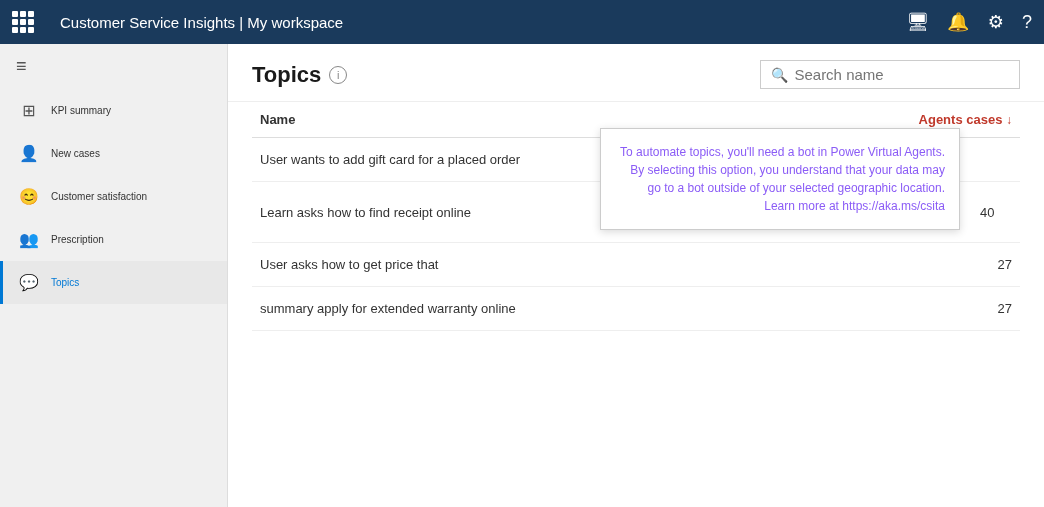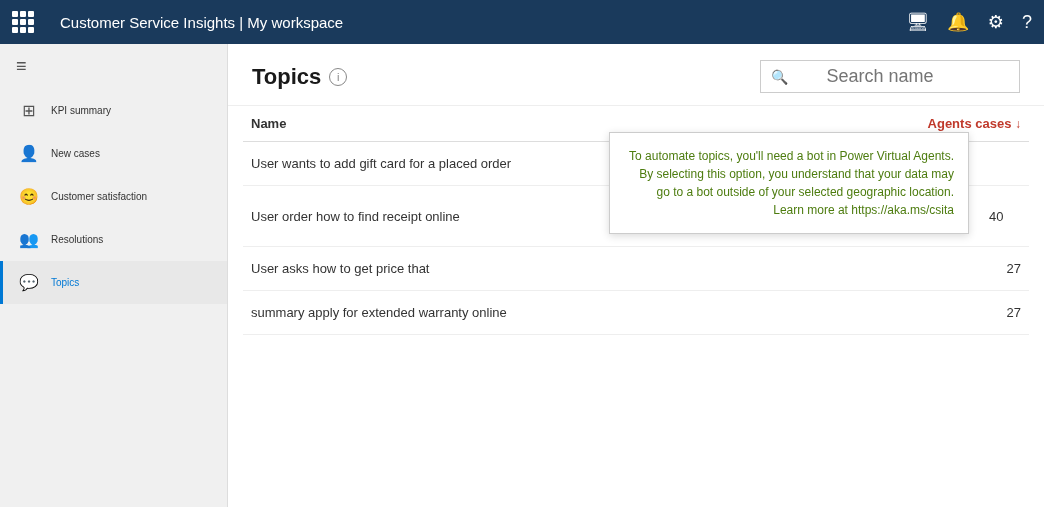--- a/index.html
+++ b/index.html
@@ -97,24 +97,24 @@
       border: 1px solid #888; color: #888;
       display: flex; align-items: center; justify-content: center;
       font-size: 11px; cursor: pointer;
     }
     .search-box {
       display: flex; align-items: center;
       border: 1px solid #ccc; padding: 5px 10px;
       background: white; width: 260px; gap: 6px;
     }
     .search-icon { color: #888; font-size: 14px; }
-    .search-input { border: none; outline: none; font-size: 18px; color: #666; width: 100%; margin-left: 32px; }
-
-    
-    .table-container { flex: 1; overflow-y: auto; padding: 0 15px; }
+    .search-input { border: none; outline: none; font-size: 15px; color: #666; width: 100%; }
+
+    
+    .table-container { flex: 1; overflow-y: auto; padding: 0 24px; }
     .data-table { width: 100%; border-collapse: collapse; }
     .data-table th {
       text-align: left; padding: 10px 8px;
       font-size: 13px; font-weight: 600; color: #333;
       border-bottom: 1px solid #ddd;
     }
     .data-table th.right { text-align: right; color: #c0392b; }
     .data-table td {
       padding: 14px 8px;
       font-size: 13px; color: #333;
@@ -143,21 +143,21 @@
     .tooltip-box {
       position: absolute;
       right: 60px;
       top: -10px;
       width: 360px;
       background: white;
       border: 1px solid #ccc;
       box-shadow: 0 2px 8px rgba(0,0,0,0.15);
       padding: 14px;
       font-size: 12px;
-      color: #4d7c0f;
+      color: #8b5cf6;
       line-height: 1.5;
       z-index: 100;
     }
   </style>
 </head>
 <body>
 
 <div class="app-container">
 
   <div class="top-bar">
@@ -195,21 +195,21 @@
       <div class="sidebar-item">
         <span class="sidebar-icon">👤</span>
         <span class="sidebar-label">New cases</span>
       </div>
       <div class="sidebar-item">
         <span class="sidebar-icon">😊</span>
         <span class="sidebar-label">Customer satisfaction</span>
       </div>
       <div class="sidebar-item">
         <span class="sidebar-icon">👥</span>
-        <span class="sidebar-label">Resolutions</span>
+        <span class="sidebar-label">Prescription</span>
       </div>
       <div class="sidebar-item active">
         <span class="sidebar-icon">💬</span>
         <span class="sidebar-label">Topics</span>
       </div>
     </div>
 
     <div class="content-area">
 
       <div class="content-header">
@@ -246,21 +246,21 @@
               </td>
               <td class="right" style="position:relative;">
                 <div class="tooltip-box">
                   <span>To automate topics, you'll need a bot in Power Virtual Agents. By selecting this option, you understand that your data may go to a bot outside of your selected geographic location. Learn more at https://aka.ms/csita</span>
                 </div>
               </td>
             </tr>
 
             <tr>
               <td>
-                <span>User order how to find receipt online</span>
+                <span>Learn asks how to find receipt online</span>
               </td>
               <td class="right">
                 <div class="row-actions">
                   <div class="bot-icon-btn">
                     <span>⊕</span>
                   </div>
                   <div class="link-icon-btn">
                     <span>⇌</span>
                   </div>
                   <span class="row-total">40</span>

